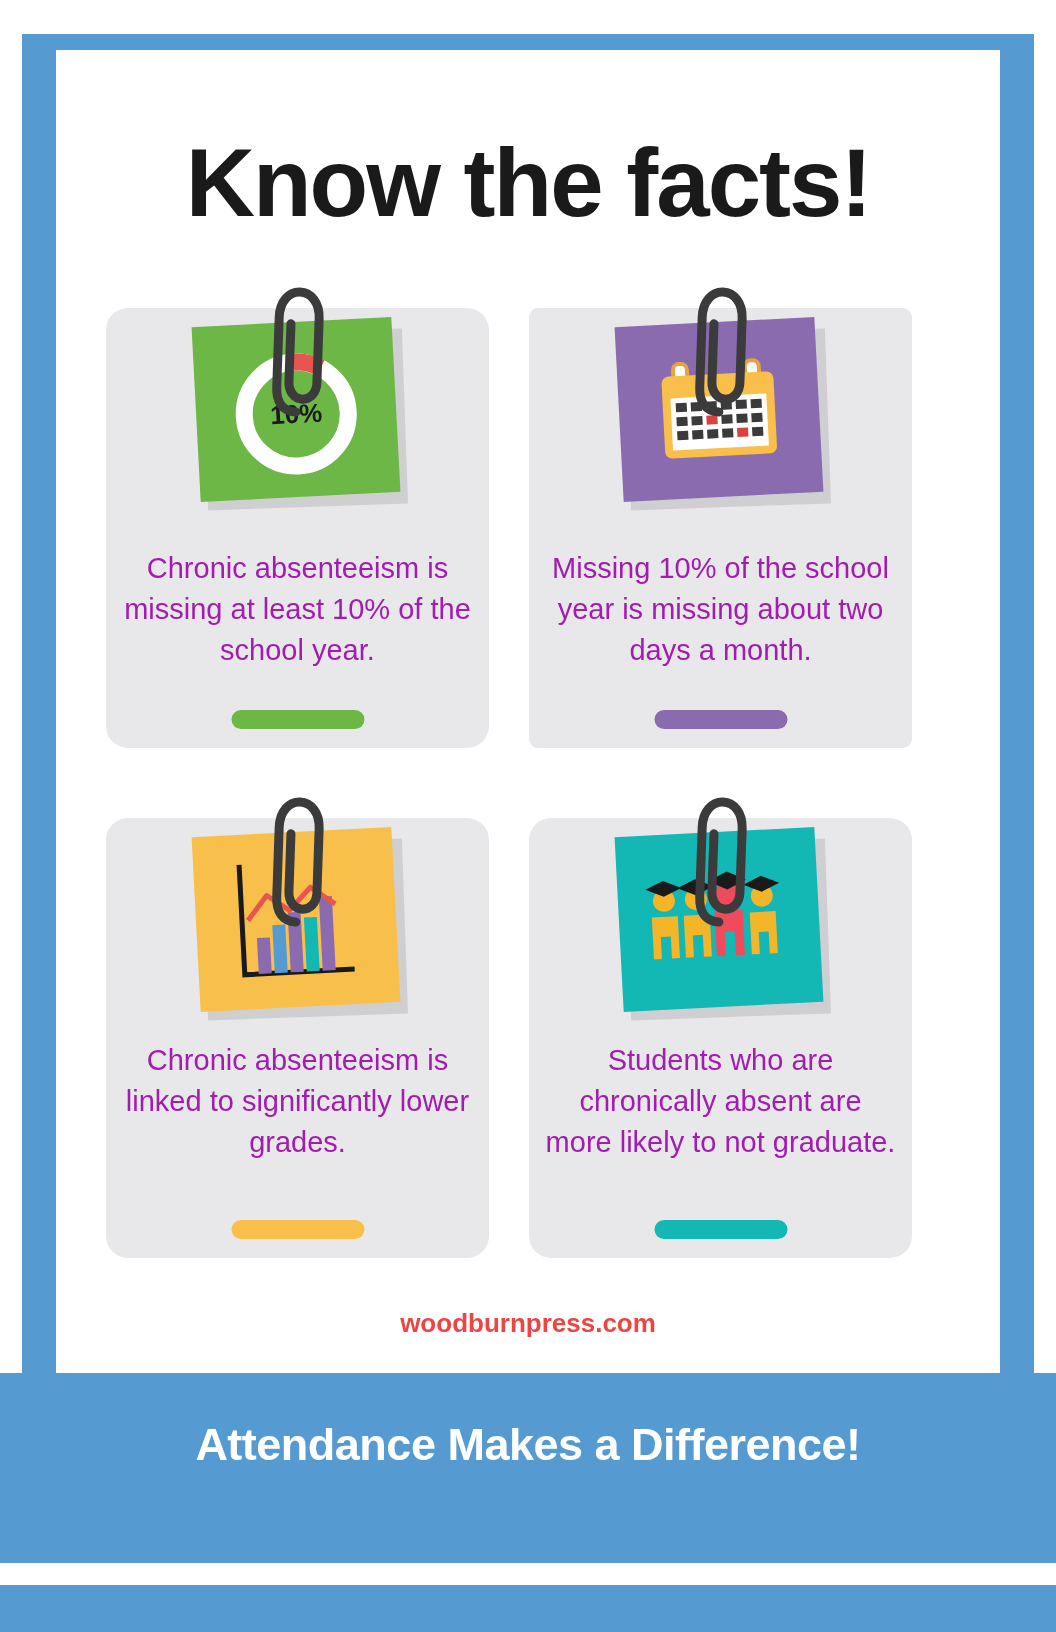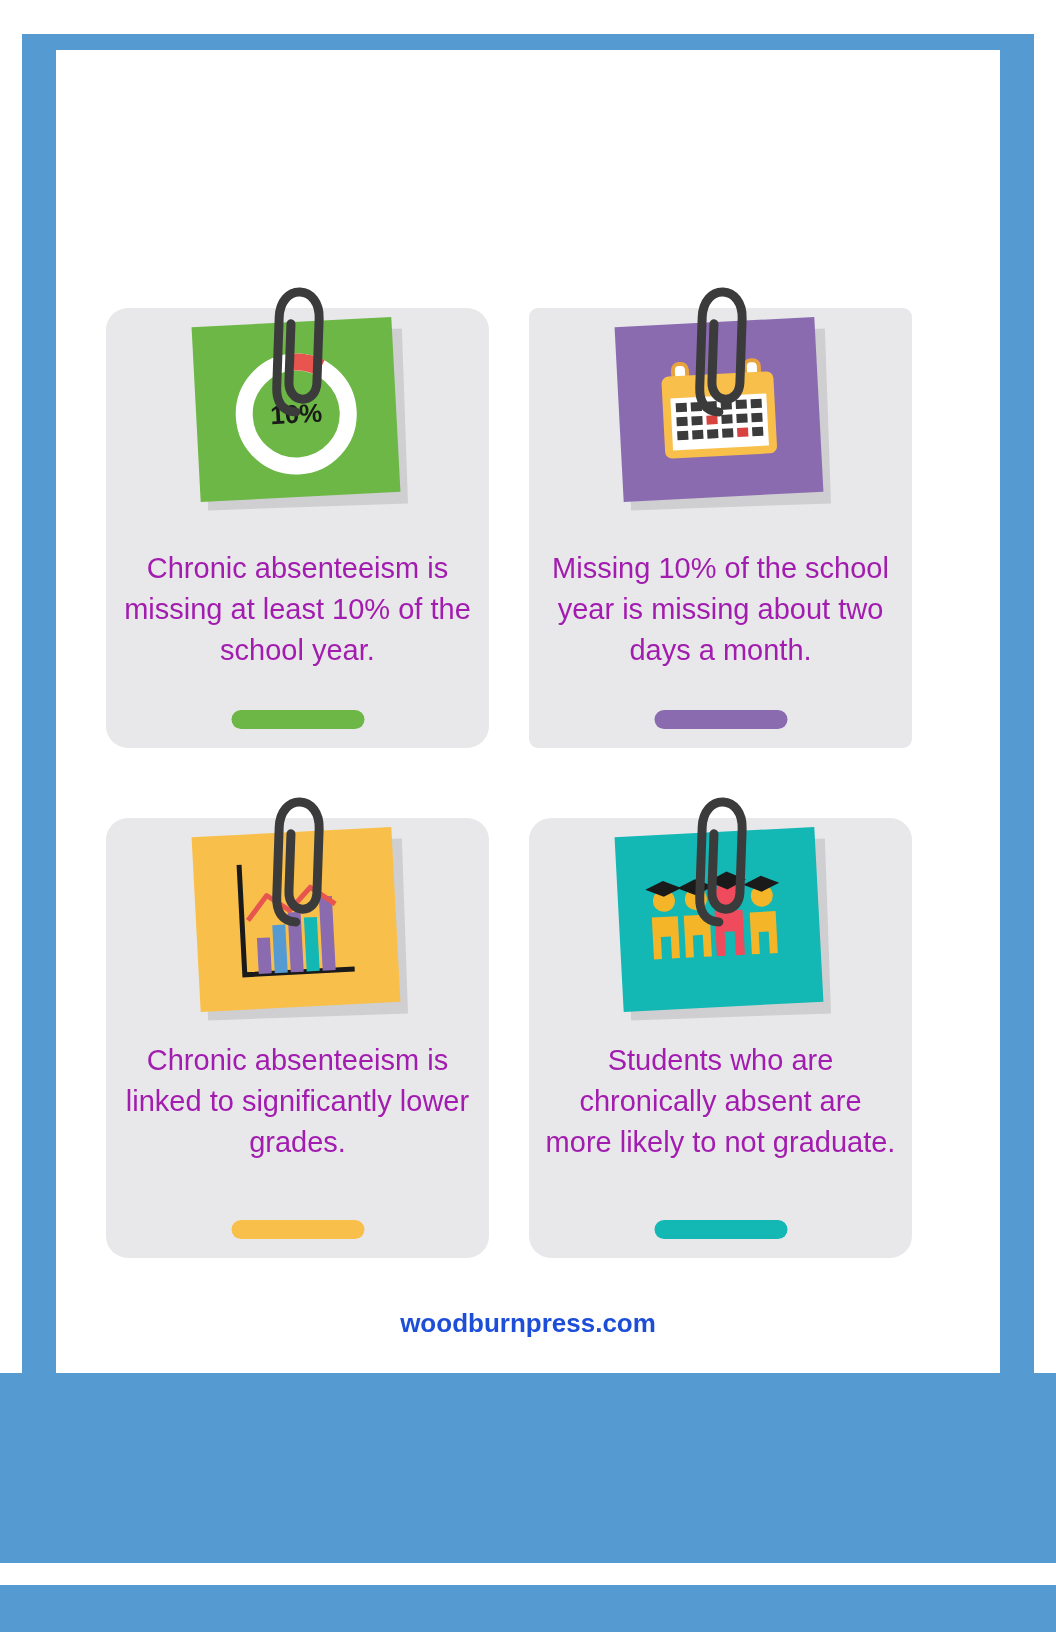--- a/index.html
+++ b/index.html
@@ -138,33 +138,34 @@
     z-index: 5;
   }
 
   .footer {
     position: absolute;
     left: 56px; top: 1308px;
     width: 944px;
     text-align: center;
     font-size: 26px;
     font-weight: bold;
-    color: #1d4ed8;
+    color: #ef4444;
   }
 </style>
 </head>
 <body>
 
 <div class="poster">
 
   <div class="frame-top"></div>
   <div class="frame-left"></div>
   <div class="frame-right"></div>
   <div class="inner-white"></div>
 
+  <div class="title">Know the facts!</div>
 
   <div class="grid">
 
     <div class="card c0">
       <div class="note-wrap">
         <div class="note-shadow"></div>
         <div class="note" style="background:#6cb745">
           <svg viewBox="0 0 200 175" width="200" height="175">
             <circle cx="100" cy="92" r="52" fill="none" stroke="#ffffff" stroke-width="17"></circle>
             <path d="M100 40 A52 52 0 0 1 127 47" fill="none" stroke="#e8554e" stroke-width="17"></path>
@@ -275,16 +276,17 @@
       </div>
       <div class="card-text">Chronic absenteeism is linked to significantly lower grades.</div>
       <div class="card-bar" style="background:#f9bf4b"></div>
     </div>
 
   </div>
 
   <div class="footer">woodburnpress.com</div>
 
   <div class="banner"></div>
+  <div class="banner-text">Attendance Makes a Difference!</div>
   <div class="banner-gap"></div>
   <div class="banner-strip"></div>
 
 </div>
 
 </body></html>

